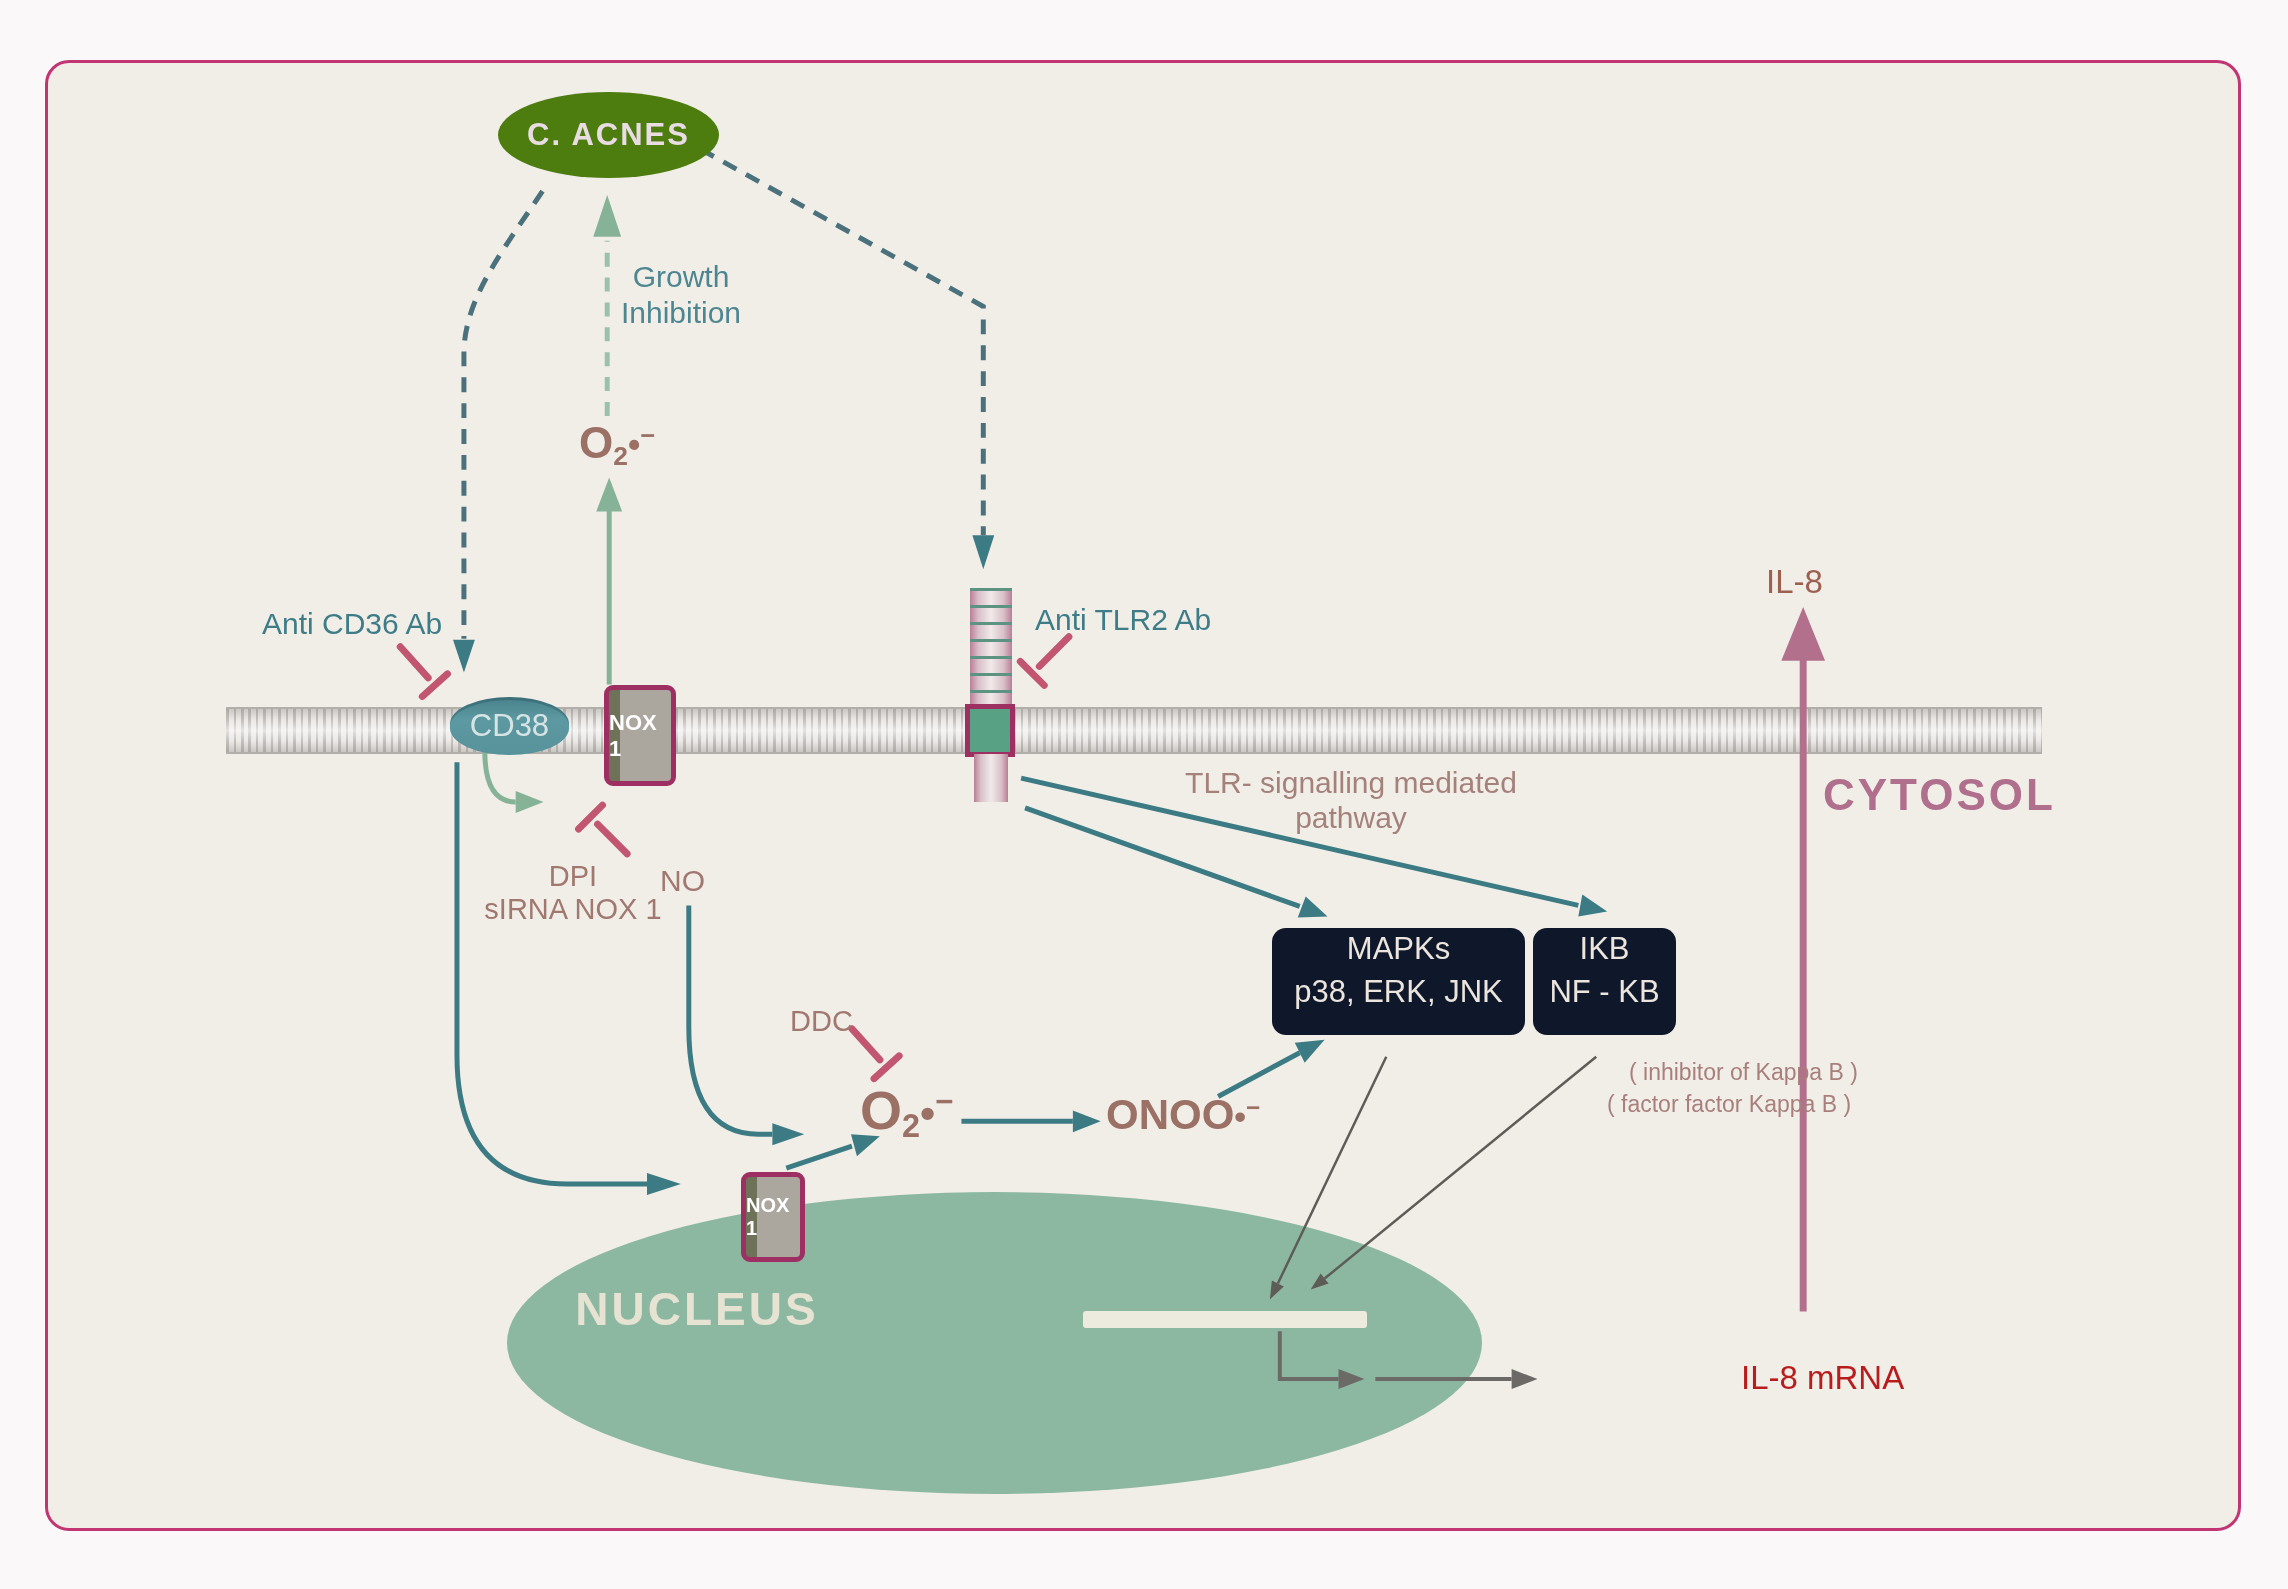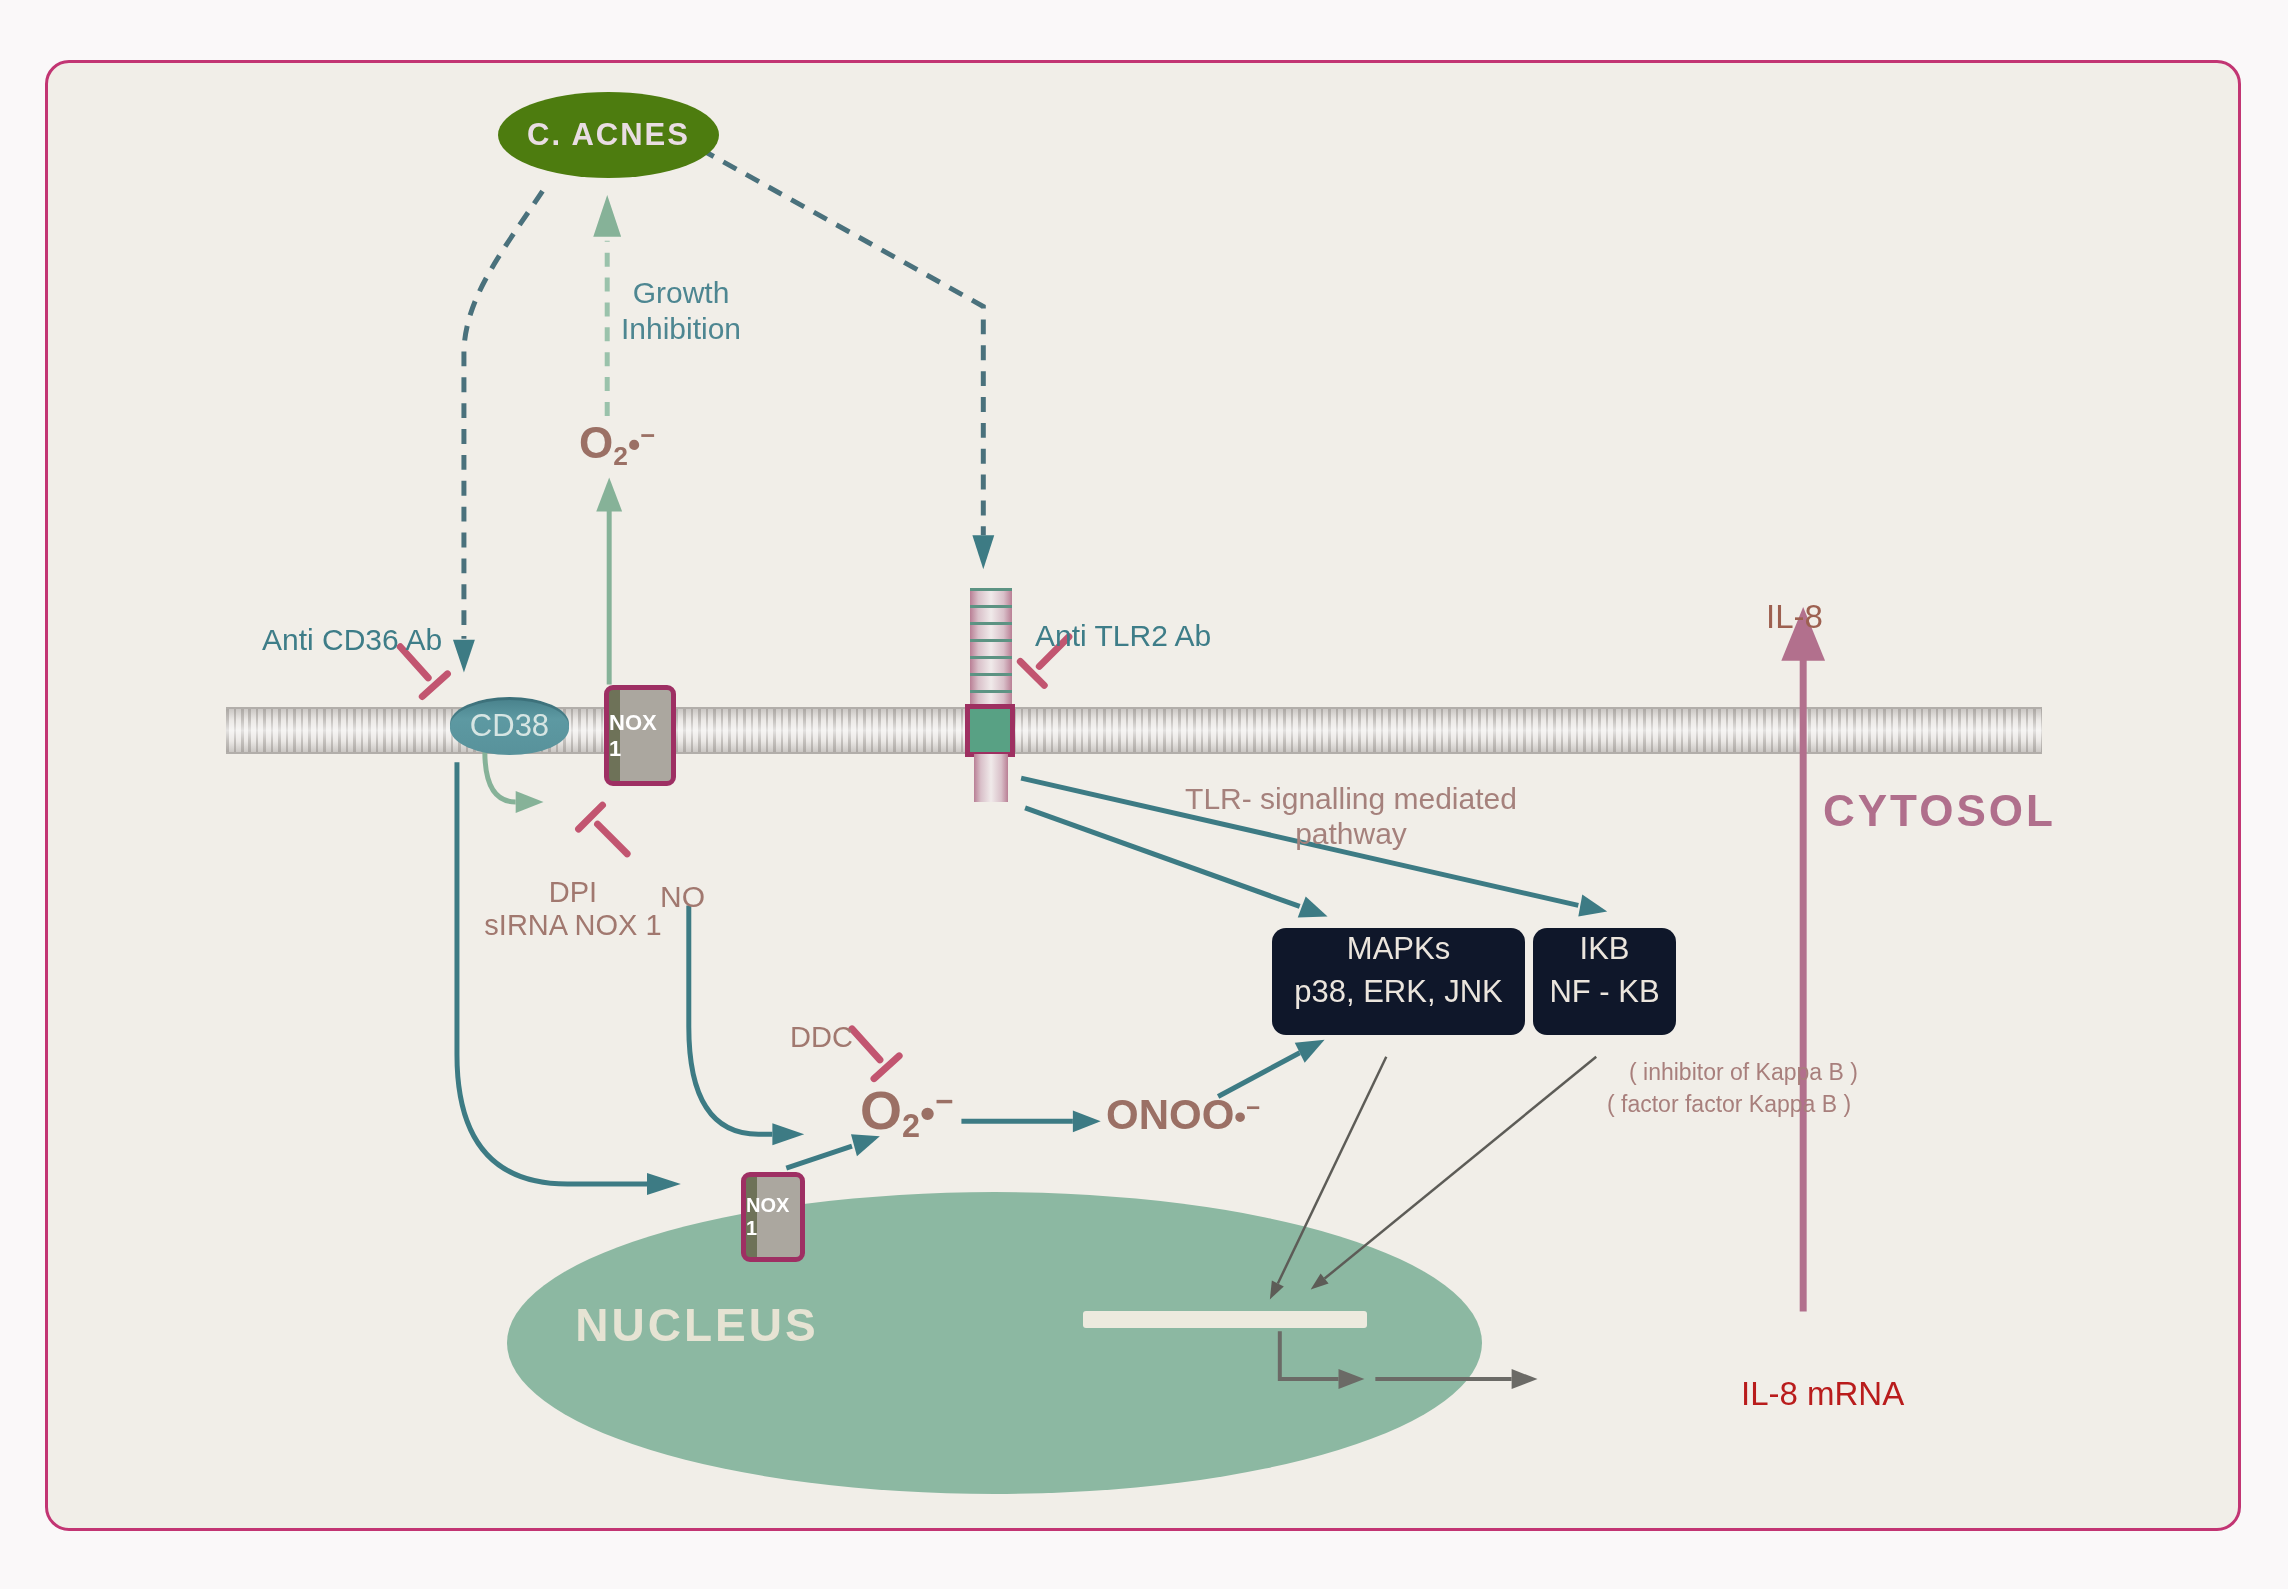--- a/index.html
+++ b/index.html
@@ -40,34 +40,34 @@
   .tlr2-tail{position:absolute;left:974px;top:754px;width:34px;height:48px;
     background:linear-gradient(90deg,#b97f95 0%,#d9c0c9 20%,#f0eaea 50%,#d9c0c9 80%,#b97f95 100%);}
 
   .sigbox{position:absolute;background:#0f172a;border-radius:14px;color:#ebe5dd;
           display:flex;flex-direction:column;align-items:center;
           font-size:31px;line-height:1.38;text-align:center;}
   .box-mapk{left:1272px;top:928px;width:253px;height:107px;}
   .box-ikb{left:1533px;top:928px;width:143px;height:107px;}
 
   
-  .lbl{position:absolute;white-space:nowrap;margin-top:16px;}
+  .lbl{position:absolute;white-space:nowrap;}
   .teal{color:#3e7d88;}
   .rosy{color:#a1786f;}
   .lbl-growth{left:681px;top:259px;transform:translateX(-50%);text-align:center;font-size:30px;line-height:1.2;color:#4d8691;}
   .lbl-anticd36{left:262px;top:607px;font-size:30px;}
   .lbl-antitlr2{left:1035px;top:603px;font-size:30px;}
   .lbl-dpi{left:573px;top:860px;transform:translateX(-50%);text-align:center;font-size:29px;line-height:1.15;}
   .lbl-no{left:660px;top:864px;font-size:30px;}
   .lbl-ddc{left:790px;top:1005px;font-size:29px;}
   .lbl-tlrpath{left:1351px;top:766px;transform:translateX(-50%);text-align:center;font-size:30px;line-height:1.15;color:#a5817c;}
   .note{position:absolute;font-size:23px;color:#a87f7c;white-space:nowrap;}
   .note1{left:1629px;top:1059px;}
   .note2{left:1607px;top:1091px;}
-  .lbl-il8{left:1766px;top:582px;font-size:33px;color:#9d6050;}
+  .lbl-il8{left:1766px;top:563px;font-size:33px;color:#9d6050;}
   .lbl-cytosol{left:1823px;top:770px;font-size:44px;font-weight:700;letter-spacing:3px;color:#b06f8c;}
   .lbl-nucleus{left:697px;top:1282px;transform:translateX(-50%);font-size:46px;font-weight:700;letter-spacing:3px;color:#e6e3d3;}
   .lbl-il8mrna{left:1741px;top:1359px;font-size:33px;color:#b91c1c;}
 
   
   .chem{position:absolute;color:#9b7065;font-weight:600;white-space:nowrap;}
   .o2-top{left:579px;top:418px;font-size:44px;}
   .o2-bot{left:860px;top:1079px;font-size:54px;}
   .onoo{left:1106px;top:1091px;font-size:42px;}
   .chem .sub{font-size:0.60em;vertical-align:-0.25em;}

